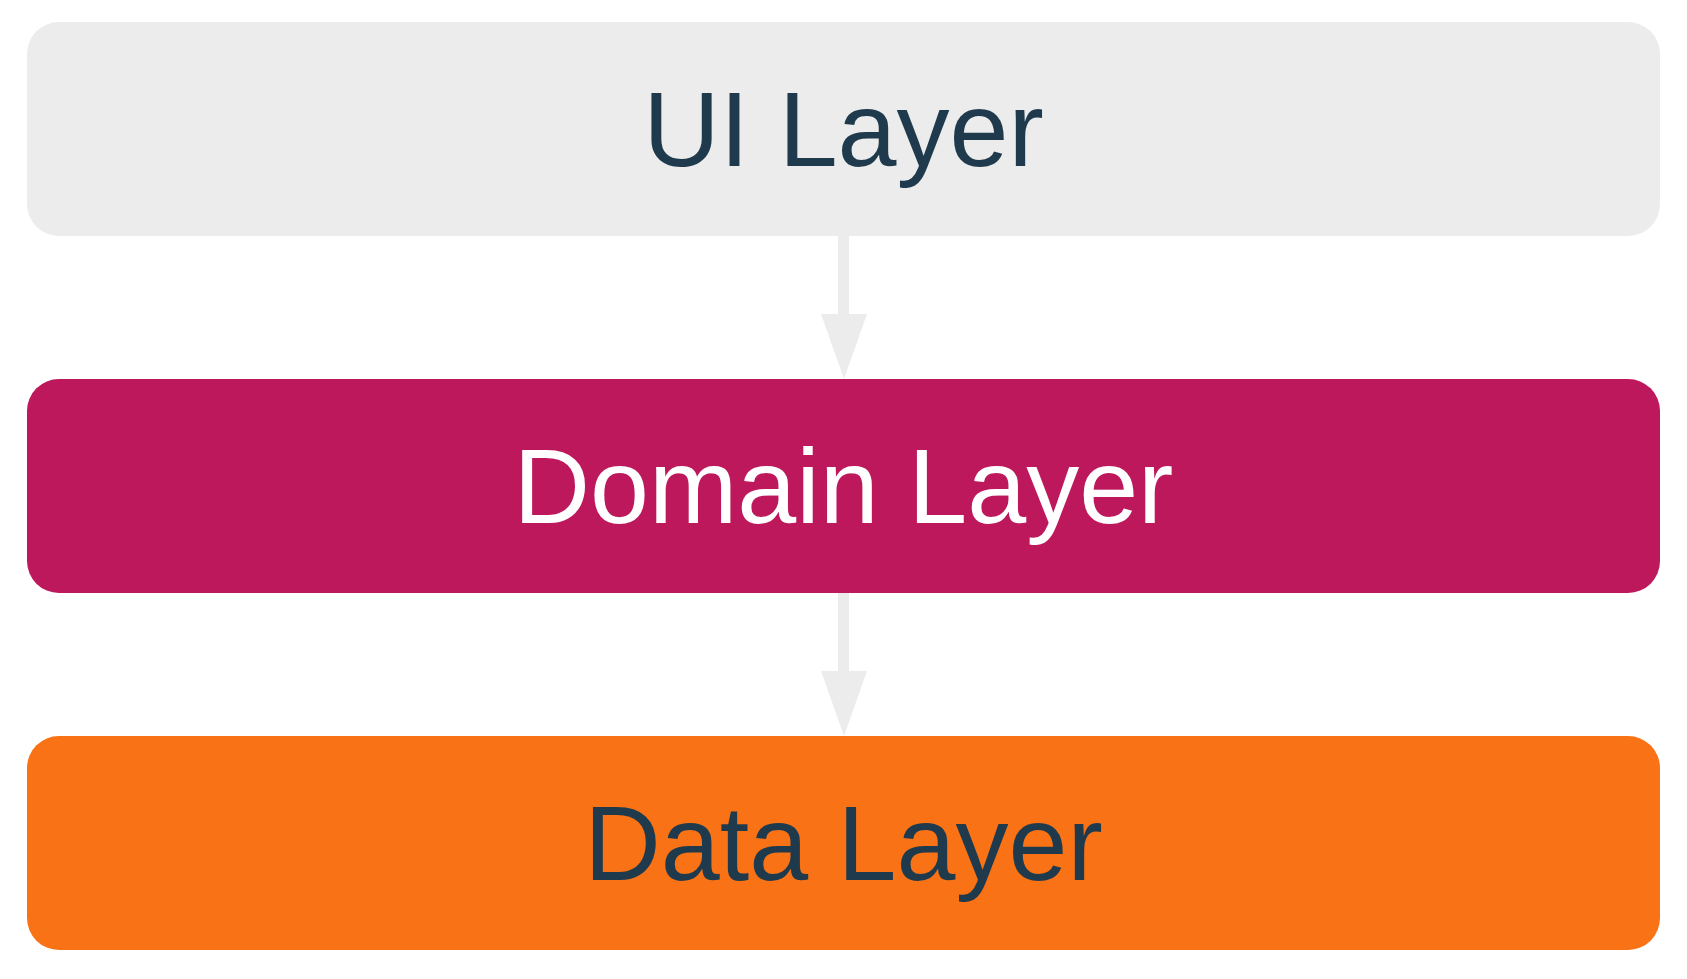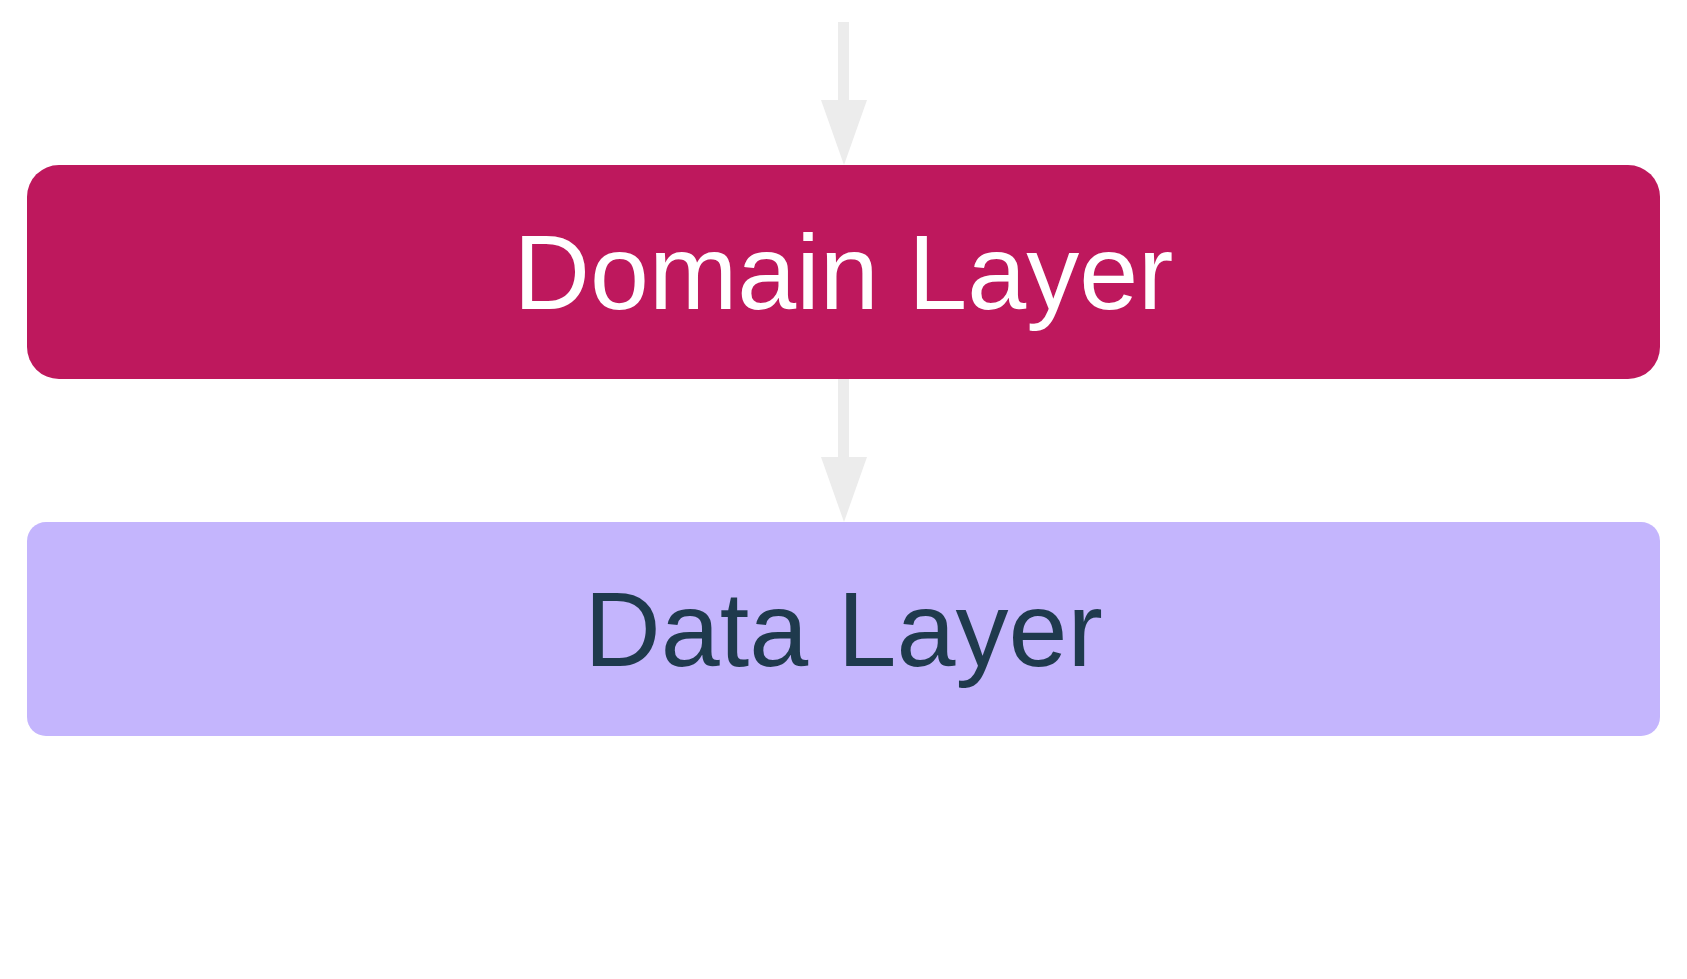--- a/index.html
+++ b/index.html
@@ -54,32 +54,35 @@
     border-left: 23px solid transparent;
     border-right: 23px solid transparent;
     border-top: 65px solid var(--arrow-color, #ececec);
   }
 </style>
 </head>
 <body>
 
 <div class="diagram">
 
+  <div class="layer-box" style="background-color: rgb(236, 236, 236); color: rgb(31, 58, 77);">
+    <span class="layer-label">UI Layer</span>
+  </div>
 
   <div class="arrow" style="--arrow-color: #ececec;">
     <div class="arrow-stem"></div>
     <div class="arrow-head"></div>
   </div>
 
   <div class="layer-box" style="background-color: #be185d; color: rgb(255, 255, 255);">
     <span class="layer-label">Domain Layer</span>
   </div>
 
   <div class="arrow" style="--arrow-color: #ececec;">
     <div class="arrow-stem"></div>
     <div class="arrow-head"></div>
   </div>
 
-  <div class="layer-box" style="background-color: #c4b5fd; color: rgb(31, 58, 77); border-radius: 19px;">
+  <div class="layer-box" style="background-color: #f97316; color: rgb(31, 58, 77);">
     <span class="layer-label">Data Layer</span>
   </div>
 
 </div>
 
 </body></html>

